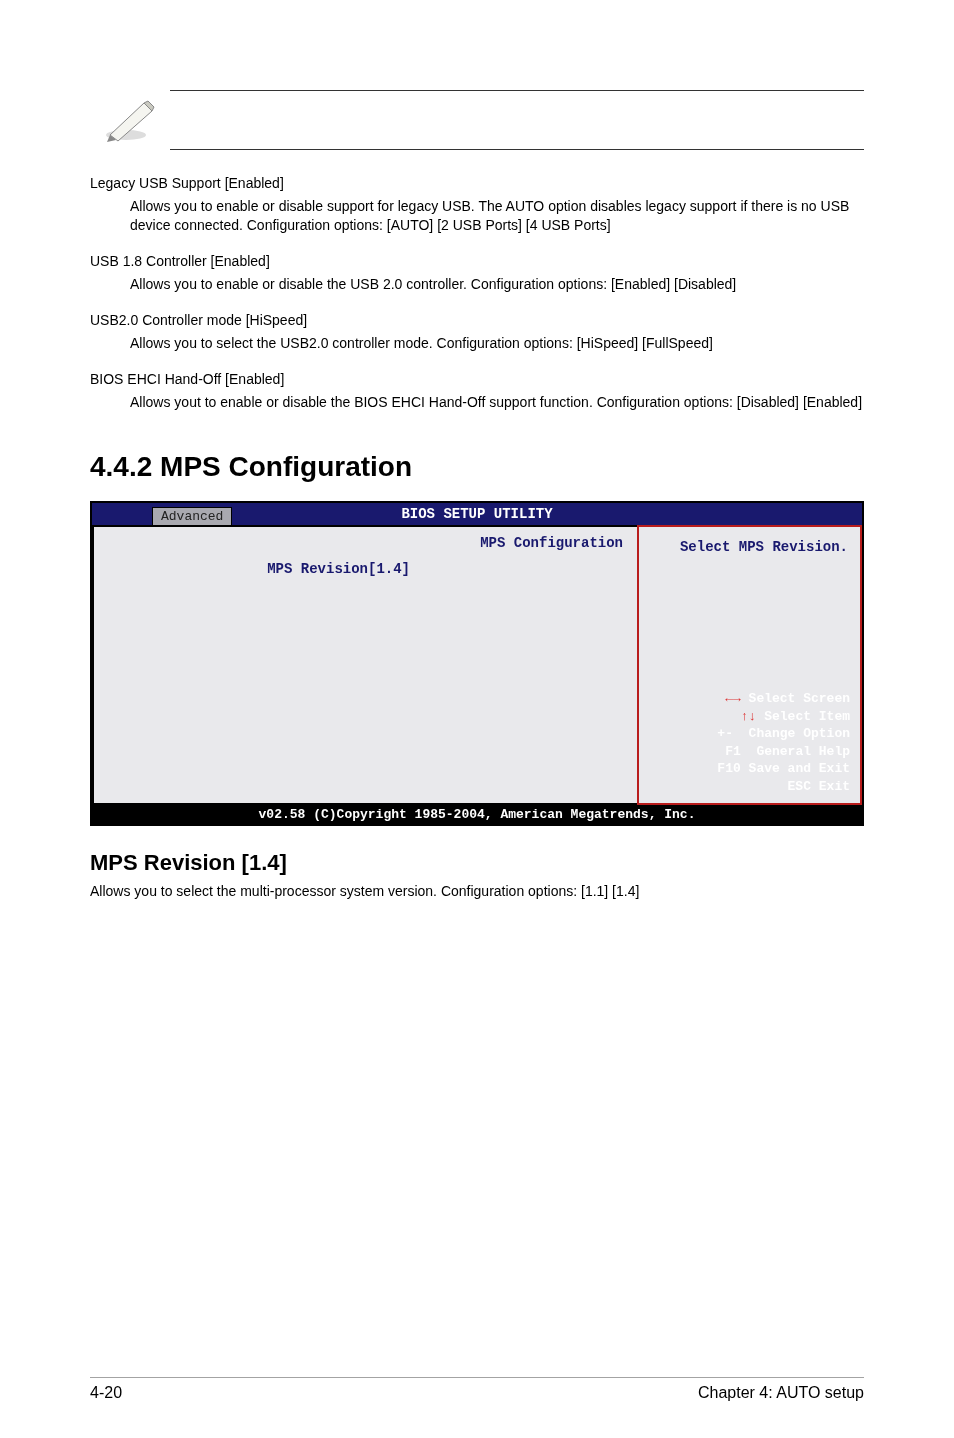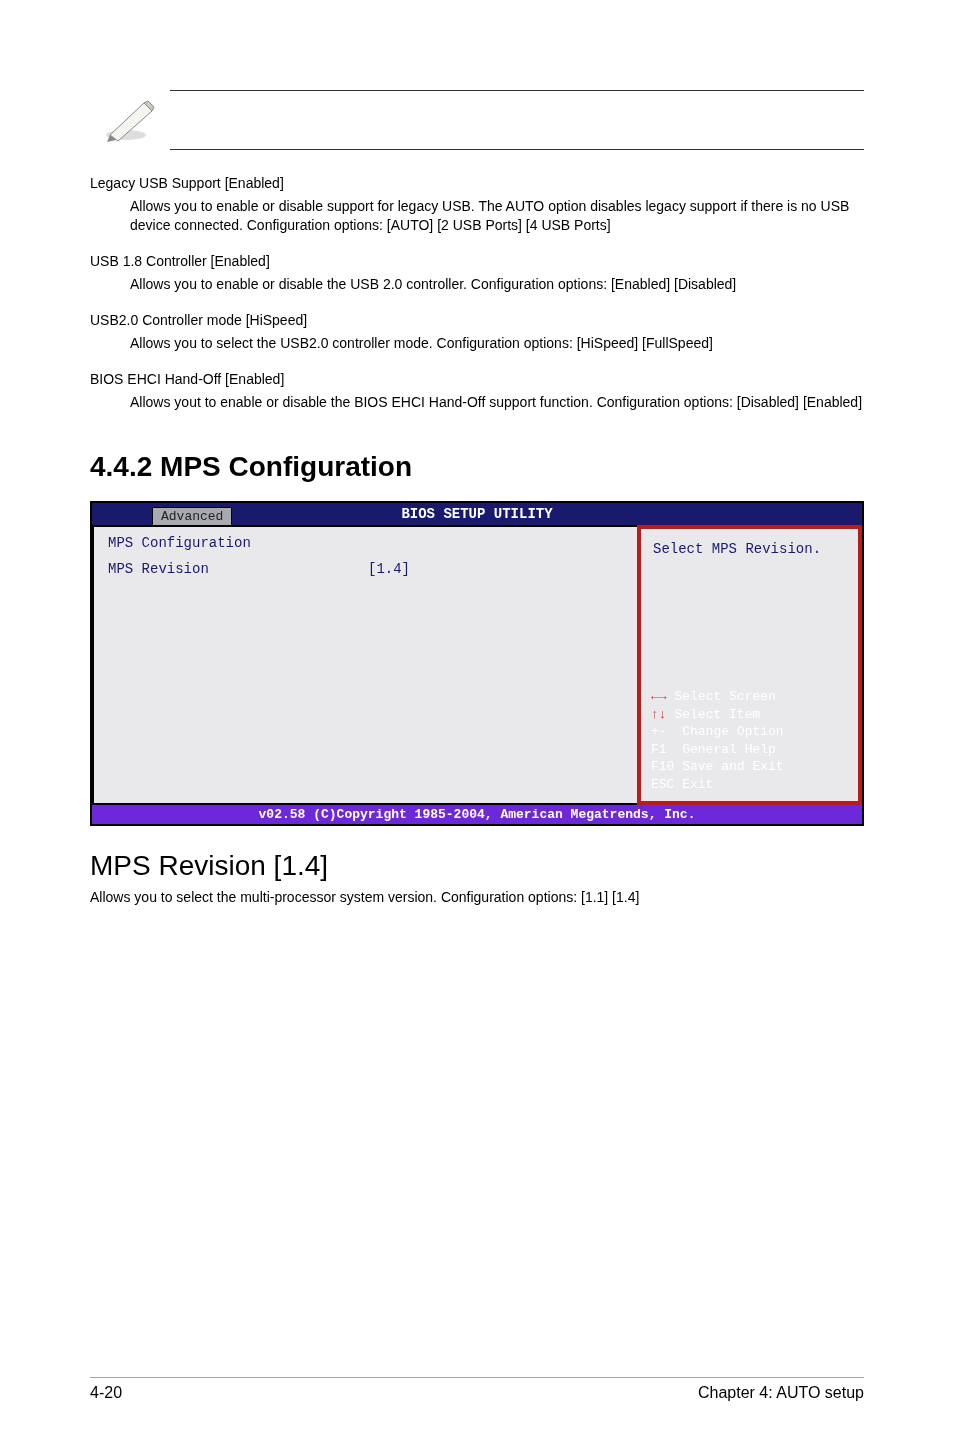--- a/index.html
+++ b/index.html
@@ -85,37 +85,38 @@
     padding: 1px 8px;
     border: 1px solid #000;
     border-bottom: none;
     font-family: "Courier New", monospace;
     font-weight: normal;
     font-size: 13px;
   }
   .bios-body {
     display: flex;
     font-family: "Courier New", monospace;
-    font-weight: normal;
-    font-size: 14px;
+    font-weight: bold;
+    font-size: 14px;
+    text-align: right;
   }
   .bios-left {
     flex: 1;
     border: 2px solid #000;
     border-right: none;
     background: #e9e9ec;
     color: #19196e;
     padding: 8px 14px;
     display: flex;
     flex-direction: column;
     min-height: 280px;
   }
   .bios-right {
     flex: 0 0 225px;
-    border: 4px solid #b91c1c;
+    border: 2px solid #b91c1c;
     background: #e9e9ec;
     color: #19196e;
     padding: 8px 10px;
     display: flex;
     flex-direction: column;
     justify-content: space-between;
     min-height: 280px;
   }
   .bios-left .panel-title { margin-bottom: 10px; }
   .bios-left .row { display: flex; }
@@ -125,33 +126,33 @@
     padding: 4px 2px;
   }
   .bios-right-bottom {
     color: #fff;
     line-height: 1.35;
     font-size: 13px;
   }
   .bios-right-bottom .hl { color: #fff; }
   .bios-right-bottom .arrows { color: #d33; }
   .bios-footer {
-    background: #6d28d9;
+    background: #000000;
     color: #fff;
     text-align: center;
     font-family: "Courier New", monospace;
     font-weight: bold;
     font-size: 13px;
     padding: 2px 4px;
   }
 
   h3.subsection {
     font-family: Arial, Helvetica, sans-serif;
-    font-weight: normal;
-    font-size: 28px;
+    font-weight: bold;
+    font-size: 22px;
     margin: 10px 0 6px 0;
   }
   .plain {
     font-family: Verdana, Geneva, sans-serif;
     font-size: 14px;
     line-height: 1.35;
   }
 
   .page-footer {
     position: absolute;

